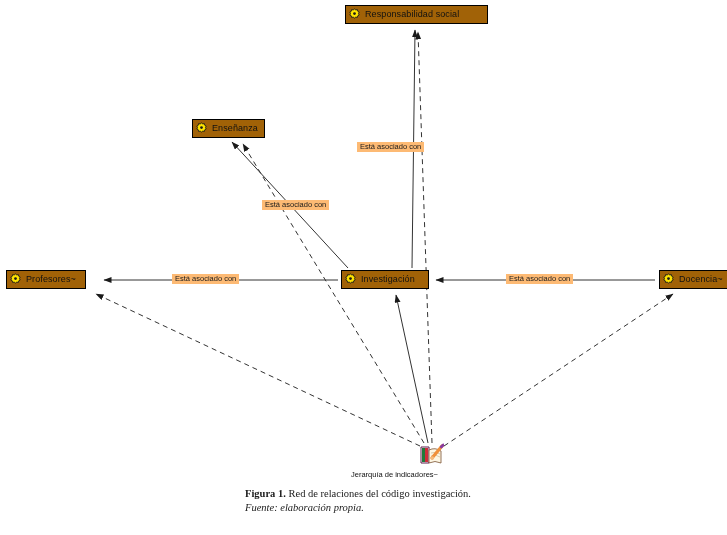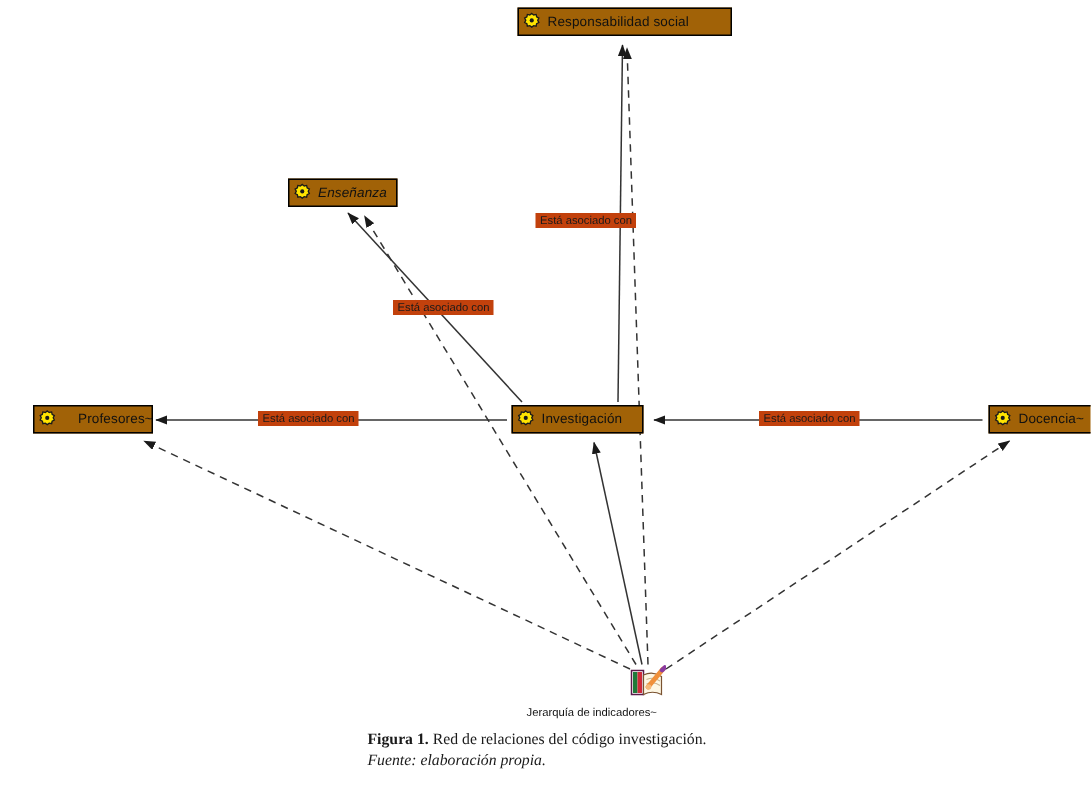--- a/index.html
+++ b/index.html
@@ -35,21 +35,21 @@
     width:13px;height:13px;
     flex:0 0 13px;
     position:relative;
   }
   .gear svg{display:block;width:13px;height:13px;}
 
   .edge-label{
     position:absolute;
     font-size:7.5px;
     color:#1a1a1a;
-    background:#c2410c;
+    background:#fdba74;
     padding:1px 3px;
     white-space:nowrap;
     line-height:8px;
   }
 
   .doc-node{
     position:absolute;
     text-align:left;
     width:160px;
   }
@@ -115,31 +115,31 @@
   <div class="node" style="left:345px;top:5px;width:143px;">
     <span class="gear">
       <svg viewBox="0 0 16 16">
         <path d="M8 1.2 L9.6 2.4 L11.6 2 L12 4 L13.8 5 L12.9 6.8 L13.8 8.6 L12 9.6 L11.6 11.6 L9.6 11.2 L8 12.4 L6.4 11.2 L4.4 11.6 L4 9.6 L2.2 8.6 L3.1 6.8 L2.2 5 L4 4 L4.4 2 L6.4 2.4 Z" fill="#ffe400" stroke="#1a1a1a" stroke-width="1.1"></path>
         <circle cx="8" cy="6.9" r="1.7" fill="#1a1a1a"></circle>
       </svg>
     </span>
     <span class="lbl">Responsabilidad social</span>
   </div>
 
-  <div class="node" style="left:192px;top:119px;width:73px;font-style:italic;">
+  <div class="node" style="left:192px;top:119px;width:73px;">
     <span class="gear">
       <svg viewBox="0 0 16 16">
         <path d="M8 1.2 L9.6 2.4 L11.6 2 L12 4 L13.8 5 L12.9 6.8 L13.8 8.6 L12 9.6 L11.6 11.6 L9.6 11.2 L8 12.4 L6.4 11.2 L4.4 11.6 L4 9.6 L2.2 8.6 L3.1 6.8 L2.2 5 L4 4 L4.4 2 L6.4 2.4 Z" fill="#ffe400" stroke="#1a1a1a" stroke-width="1.1"></path>
         <circle cx="8" cy="6.9" r="1.7" fill="#1a1a1a"></circle>
       </svg>
     </span>
     <span class="lbl">Enseñanza</span>
   </div>
 
-  <div class="node" style="left:22px;top:270px;width:80px;gap:10px;">
+  <div class="node" style="left:6px;top:270px;width:80px;">
     <span class="gear">
       <svg viewBox="0 0 16 16">
         <path d="M8 1.2 L9.6 2.4 L11.6 2 L12 4 L13.8 5 L12.9 6.8 L13.8 8.6 L12 9.6 L11.6 11.6 L9.6 11.2 L8 12.4 L6.4 11.2 L4.4 11.6 L4 9.6 L2.2 8.6 L3.1 6.8 L2.2 5 L4 4 L4.4 2 L6.4 2.4 Z" fill="#ffe400" stroke="#1a1a1a" stroke-width="1.1"></path>
         <circle cx="8" cy="6.9" r="1.7" fill="#1a1a1a"></circle>
       </svg>
     </span>
     <span class="lbl">Profesores~</span>
   </div>
 
   <div class="node" style="left:341px;top:270px;width:88px;">

